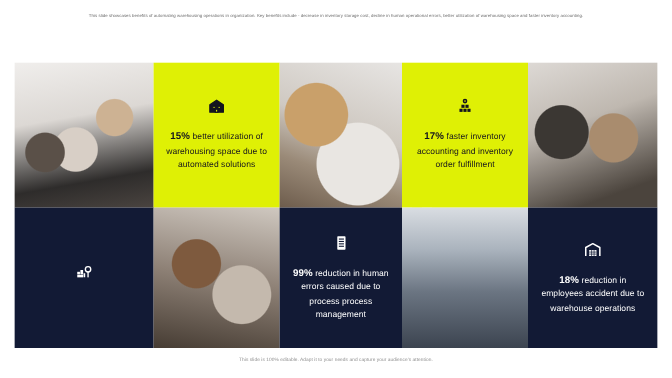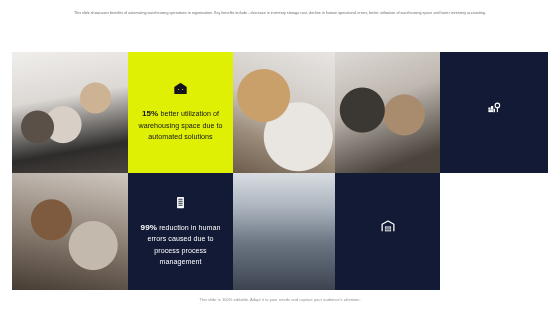--- a/index.html
+++ b/index.html
@@ -163,20 +163,37 @@
       </svg>
     </span>
     <div class="stat-text">
       <span class="pct">15%</span>
       <span>better utilization of warehousing space due to automated solutions</span>
     </div>
   </div>
 
   <div class="cell photo ph-woman"></div>
 
+  <div class="cell stat yellow">
+    <span class="stat-icon">
+      <svg width="15" height="15" viewBox="0 0 24 24" fill="#14141e">
+        <circle cx="12" cy="5.2" r="3.1"></circle>
+        <circle cx="12" cy="5.2" r="1.1" fill="#dff005"></circle>
+        <rect x="7.2" y="10" width="4.2" height="4.2"></rect>
+        <rect x="12.6" y="10" width="4.2" height="4.2"></rect>
+        <rect x="4.6" y="15.4" width="4.2" height="4.2"></rect>
+        <rect x="9.9" y="15.4" width="4.2" height="4.2"></rect>
+        <rect x="15.2" y="15.4" width="4.2" height="4.2"></rect>
+      </svg>
+    </span>
+    <div class="stat-text">
+      <span class="pct">17%</span>
+      <span>faster inventory accounting and inventory order fulfillment</span>
+    </div>
+  </div>
 
   <div class="cell photo ph-group"></div>
 
   <div class="cell stat navy">
     <span class="stat-icon">
       <svg width="15" height="15" viewBox="0 0 24 24" fill="#ffffff">
         <rect x="2.2" y="12" width="3.6" height="3.6"></rect>
         <rect x="6.4" y="9.6" width="3.6" height="6"></rect>
         <rect x="2.2" y="16.2" width="7.8" height="3.2"></rect>
         <path d="M10.6 13.8h2.2v5.6h-2.2z"></path>
@@ -209,17 +226,21 @@
   <div class="cell stat navy">
     <span class="stat-icon">
       <svg width="16" height="16" viewBox="0 0 24 24" fill="none" stroke="#ffffff" stroke-width="1.9">
         <path d="M3.2 20V9.4L12 4.6l8.8 4.8V20" stroke-linejoin="round"></path>
         <rect x="7.4" y="12.6" width="9.2" height="7.4" fill="#ffffff" stroke="none"></rect>
         <g stroke="#121a35" stroke-width="0.9">
           <path d="M7.4 15.1h9.2M7.4 17.6h9.2M10.5 12.6v7.4M13.6 12.6v7.4"></path>
         </g>
       </svg>
     </span>
+    <div class="stat-text">
+      <span class="pct">18%</span>
+      <span>reduction in employees accident due to warehouse operations</span>
+    </div>
   </div>
 
 </div>
 
 <div class="footer">This slide is 100% editable. Adapt it to your needs and capture your audience's attention.</div>
 
 </body></html>

